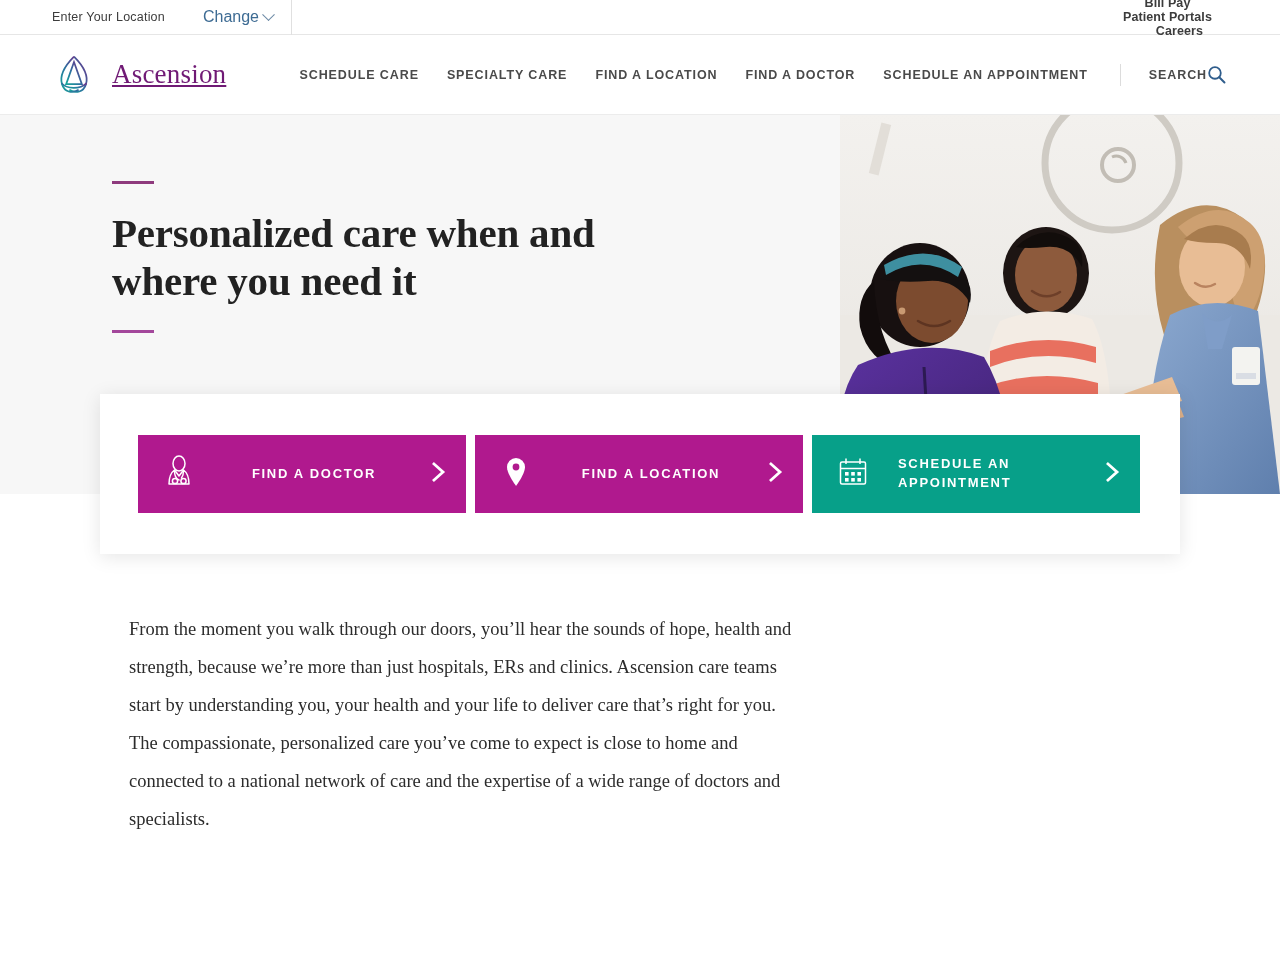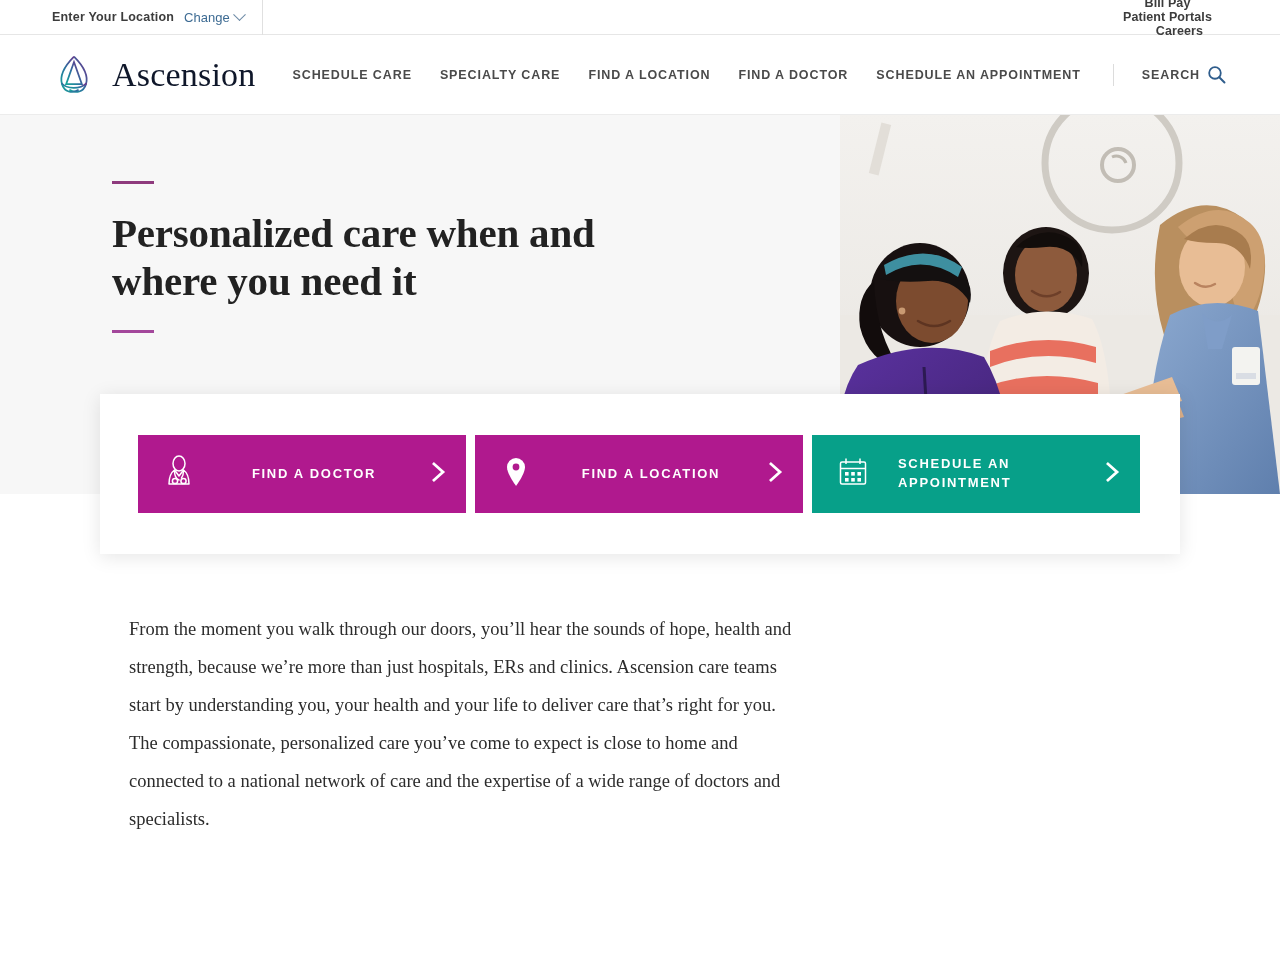--- a/index.html
+++ b/index.html
@@ -21,25 +21,25 @@
     border-bottom:1px solid #e6e6e6;
     display:flex; align-items:center;
   }
   .loc-group{
     display:flex; align-items:center; gap:10px;
     height:35px;
     padding:0 18px 0 52px;
     border-right:1px solid #e0e0e0;
   }
   .loc-label{
-    font-size:12.5px; font-weight:700; letter-spacing:.2px; color:#3c3c3c;
+    font-size:12.5px; font-weight:400; letter-spacing:.2px; color:#3c3c3c;
   }
   .loc-change{
-    font-size:13px; color:#3d6b93; font-weight:400; cursor:pointer;
-    display:flex; align-items:center; gap:5px;
+    font-size:16px; color:#3d6b93; font-weight:400; cursor:pointer;
+    display:flex; align-items:center; gap:5px;margin-left:28px;
   }
   .chev{
     width:9px; height:9px; display:inline-block;
     border-right:1.6px solid #6d8aa6; border-bottom:1.6px solid #6d8aa6;
     transform:rotate(45deg) translate(-2px,-2px);
   }
   .util-right{
     margin-left:auto; display:flex; align-items:center; gap:0; padding-right:44px;flex-direction:column;
   }
   .util-right a{
@@ -55,34 +55,34 @@
     border-bottom:1px solid #ececec;
     position:relative; z-index:5;
   }
   .brand{
     display:flex; align-items:center; gap:12px;
     padding-left:48px; text-decoration:none;
   }
   .brand-mark{ width:52px; height:48px; display:block; }
   .brand-name{
     font-family:"Liberation Serif", serif;
-    font-size:34px; font-weight:400; color:#0f172a; letter-spacing:.2px;
+    font-size:27px; font-weight:400; color:#701a75; letter-spacing:.2px;text-decoration:underline;
   }
   .mainnav{
     margin-left:auto; display:flex; align-items:center; padding-right:40px;
   }
   .mainnav a{
     font-size:12.5px; font-weight:600; letter-spacing:.9px;
     color:#4a4a4a; text-decoration:none; padding:0 14px; white-space:nowrap;
   }
   .nav-sep{
     width:1px; height:22px; background:#dcdcdc; margin:0 14px 0 18px;
   }
   .search-link{
-    display:flex; align-items:center; gap:7px; text-decoration:none;
+    display:flex; align-items:center; text-decoration:none;
     color:#2f5d8c; font-size:12.5px; font-weight:700; letter-spacing:1px;
   }
   .search-ico{ width:19px; height:19px; display:block; }
 
   
   .hero{
     position:relative; height:379px; background:#f7f7f7; overflow:hidden;
   }
   .hero-photo{
     position:absolute; right:0; top:0; width:440px; height:379px; overflow:hidden;

